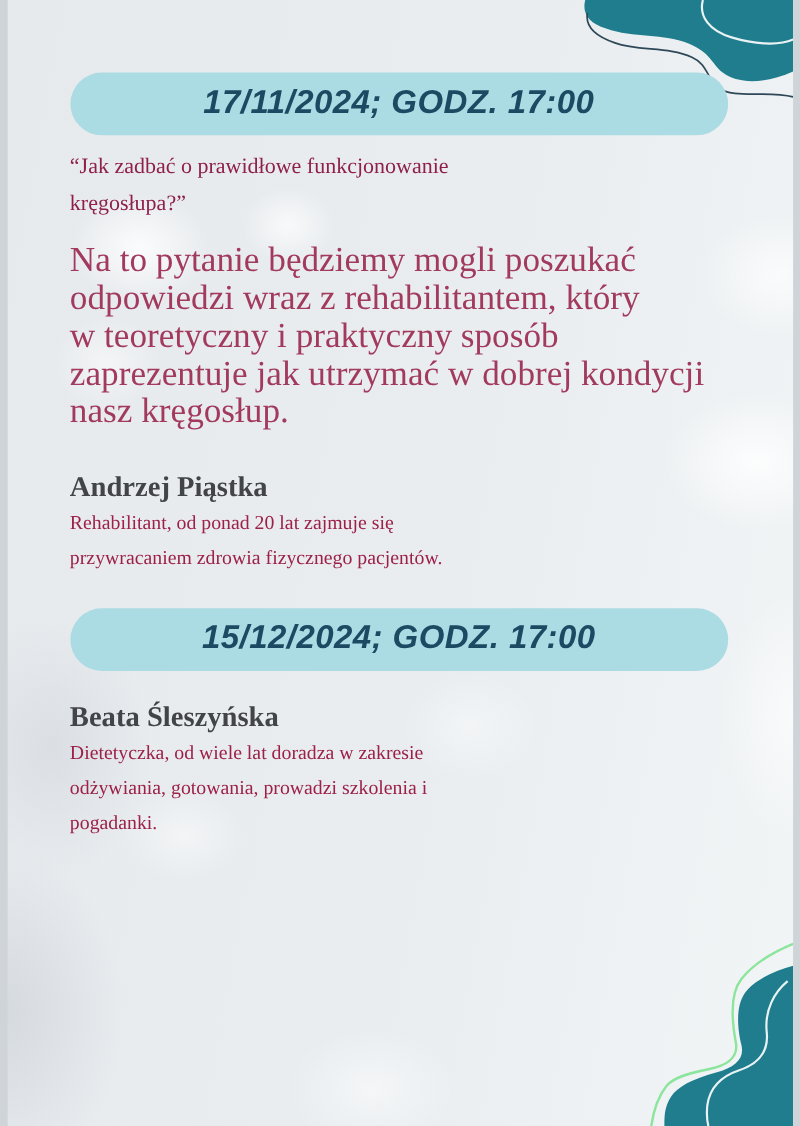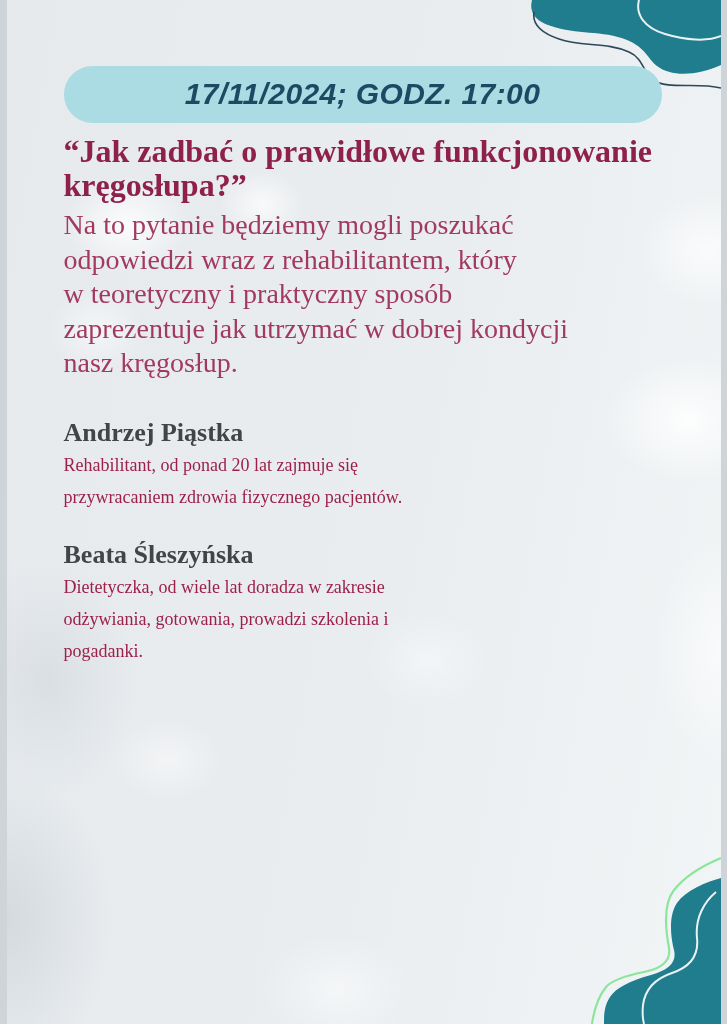--- a/index.html
+++ b/index.html
@@ -47,30 +47,30 @@
     font-size: 30px;
     letter-spacing: .4px;
     color: var(--banner-text, #1c4a63);
     transform: translateY(-1px);
   }
   #ev1 .date-banner { margin-top:66px; }
   #ev2 .date-banner { margin-top:30px; }
 
   .event-title {
     margin-top: 11px;
-    font-weight: 700;
-    font-size: 32px;
+    font-weight: 400;
+    font-size: 20px;
     line-height: 34px;
     color: var(--title-text, #8e2049);
     white-space: pre-line;
   }
   .event-description {
-    margin-top: 6px;
+    margin-top: 16px;
     font-weight: 400;
-    font-size: 28px;
+    font-size: 32px;
     line-height: 34.5px;
     color: var(--body-text, #a23a5e);
     white-space: pre-line;
   }
   .speaker-name {
     margin-top: 36px;
     font-weight: 700;
     font-size: 26px;
     line-height: 32px;
     color: var(--speaker-name-text, #434448);
@@ -113,20 +113,23 @@
 odpowiedzi wraz z rehabilitantem, który
 w teoretyczny i praktyczny sposób
 zaprezentuje jak utrzymać w dobrej kondycji
 nasz kręgosłup.</div>
       <div class="speaker-name">Andrzej Piąstka</div>
       <div class="speaker-bio">Rehabilitant, od ponad 20 lat zajmuje się
 przywracaniem zdrowia fizycznego pacjentów.</div>
     </section>
 
     <section id="ev2">
+      <div class="date-banner">
+        <span>15/12/2024; GODZ. 17:00</span>
+      </div>
       <div class="speaker-name">Beata Śleszyńska</div>
       <div class="speaker-bio">Dietetyczka, od wiele lat doradza w zakresie
 odżywiania, gotowania, prowadzi szkolenia i
 pogadanki.</div>
     </section>
 
   </div>
 </div>
 
 </body></html>

